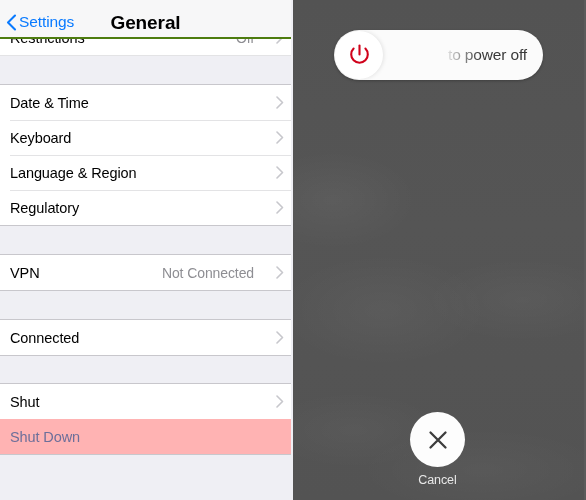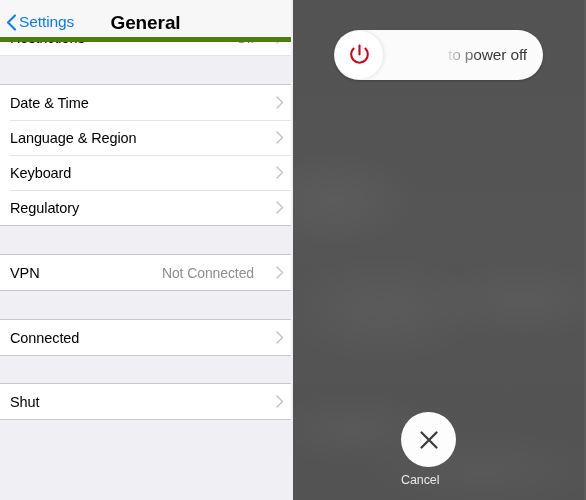--- a/index.html
+++ b/index.html
@@ -48,21 +48,21 @@
     top: 0px;
   }
 
   
   #nav-bar {
     position: absolute;
     left: 0; top: 8px;
     width: 291px;
     height: 29px;
     background: #f7f7f8;
-    border-bottom: 5px solid #4d7c0f;
+    border-bottom: 2px solid #4d7c0f;
     z-index: 20;
   }
   #back-button {
     position: absolute;
     left: 6px; top: 3px;
     display: flex;
     align-items: center;
     height: 22px;
     cursor: pointer;
   }
@@ -245,23 +245,24 @@
     display: flex;
     align-items: center;
     justify-content: center;
     cursor: grab;
   }
   #power-icon { display: block; width: 21px; height: 23px; }
 
   
   #cancel-button {
     position: absolute;
-    left: 108px;
+    left: 117px;
     top: 412px;
     width: 55px;
+    text-align: center;
     cursor: pointer;
   }
   #cancel-circle {
     width: 55px; height: 55px;
     border-radius: 50%;
     background: #fdfdfd;
     display: flex;
     align-items: center;
     justify-content: center;
     margin: 0 auto;
@@ -313,38 +314,38 @@
         <div class="row">
           <span class="row-label">Date &amp; Time</span>
           <span class="row-right">
             <span class="row-value"></span>
             <svg class="chev" viewBox="0 0 8 13">
               <path d="M1 1 L6.5 6.5 L1 12" fill="none" stroke="#c7c7cc" stroke-width="1.6" stroke-linecap="round" stroke-linejoin="round"></path>
             </svg>
           </span>
         </div>
         <div class="row">
+          <span class="row-label">Keyboard</span>
+          <span class="row-right">
+            <span class="row-value"></span>
+            <svg class="chev" viewBox="0 0 8 13">
+              <path d="M1 1 L6.5 6.5 L1 12" fill="none" stroke="#c7c7cc" stroke-width="1.6" stroke-linecap="round" stroke-linejoin="round"></path>
+            </svg>
+          </span>
+        </div>
+        <div class="row">
           <span class="row-label">Language &amp; Region</span>
           <span class="row-right">
             <span class="row-value"></span>
             <svg class="chev" viewBox="0 0 8 13">
               <path d="M1 1 L6.5 6.5 L1 12" fill="none" stroke="#c7c7cc" stroke-width="1.6" stroke-linecap="round" stroke-linejoin="round"></path>
             </svg>
           </span>
         </div>
         <div class="row">
-          <span class="row-label">Keyboard</span>
-          <span class="row-right">
-            <span class="row-value"></span>
-            <svg class="chev" viewBox="0 0 8 13">
-              <path d="M1 1 L6.5 6.5 L1 12" fill="none" stroke="#c7c7cc" stroke-width="1.6" stroke-linecap="round" stroke-linejoin="round"></path>
-            </svg>
-          </span>
-        </div>
-        <div class="row">
           <span class="row-label">Regulatory</span>
           <span class="row-right">
             <span class="row-value"></span>
             <svg class="chev" viewBox="0 0 8 13">
               <path d="M1 1 L6.5 6.5 L1 12" fill="none" stroke="#c7c7cc" stroke-width="1.6" stroke-linecap="round" stroke-linejoin="round"></path>
             </svg>
           </span>
         </div>
       </div>
 
@@ -380,20 +381,23 @@
 
       <div class="group">
         <div class="row">
           <span class="row-label">Shut</span>
           <span class="row-right">
             <span class="row-value"></span>
             <svg class="chev" viewBox="0 0 8 13">
               <path d="M1 1 L6.5 6.5 L1 12" fill="none" stroke="#c7c7cc" stroke-width="1.6" stroke-linecap="round" stroke-linejoin="round"></path>
             </svg>
           </span>
+        </div>
+        <div class="row danger">
+          <span class="row-label">Shut Down</span>
         </div>
       </div>
 
     </div>
 
     <div id="nav-bar">
       <div id="back-button">
         <svg id="back-chevron" viewBox="0 0 11 17">
           <path d="M9 1.5 L2 8.5 L9 15.5" fill="none" stroke="#097aff" stroke-width="2.1" stroke-linecap="round" stroke-linejoin="round"></path>
         </svg>

